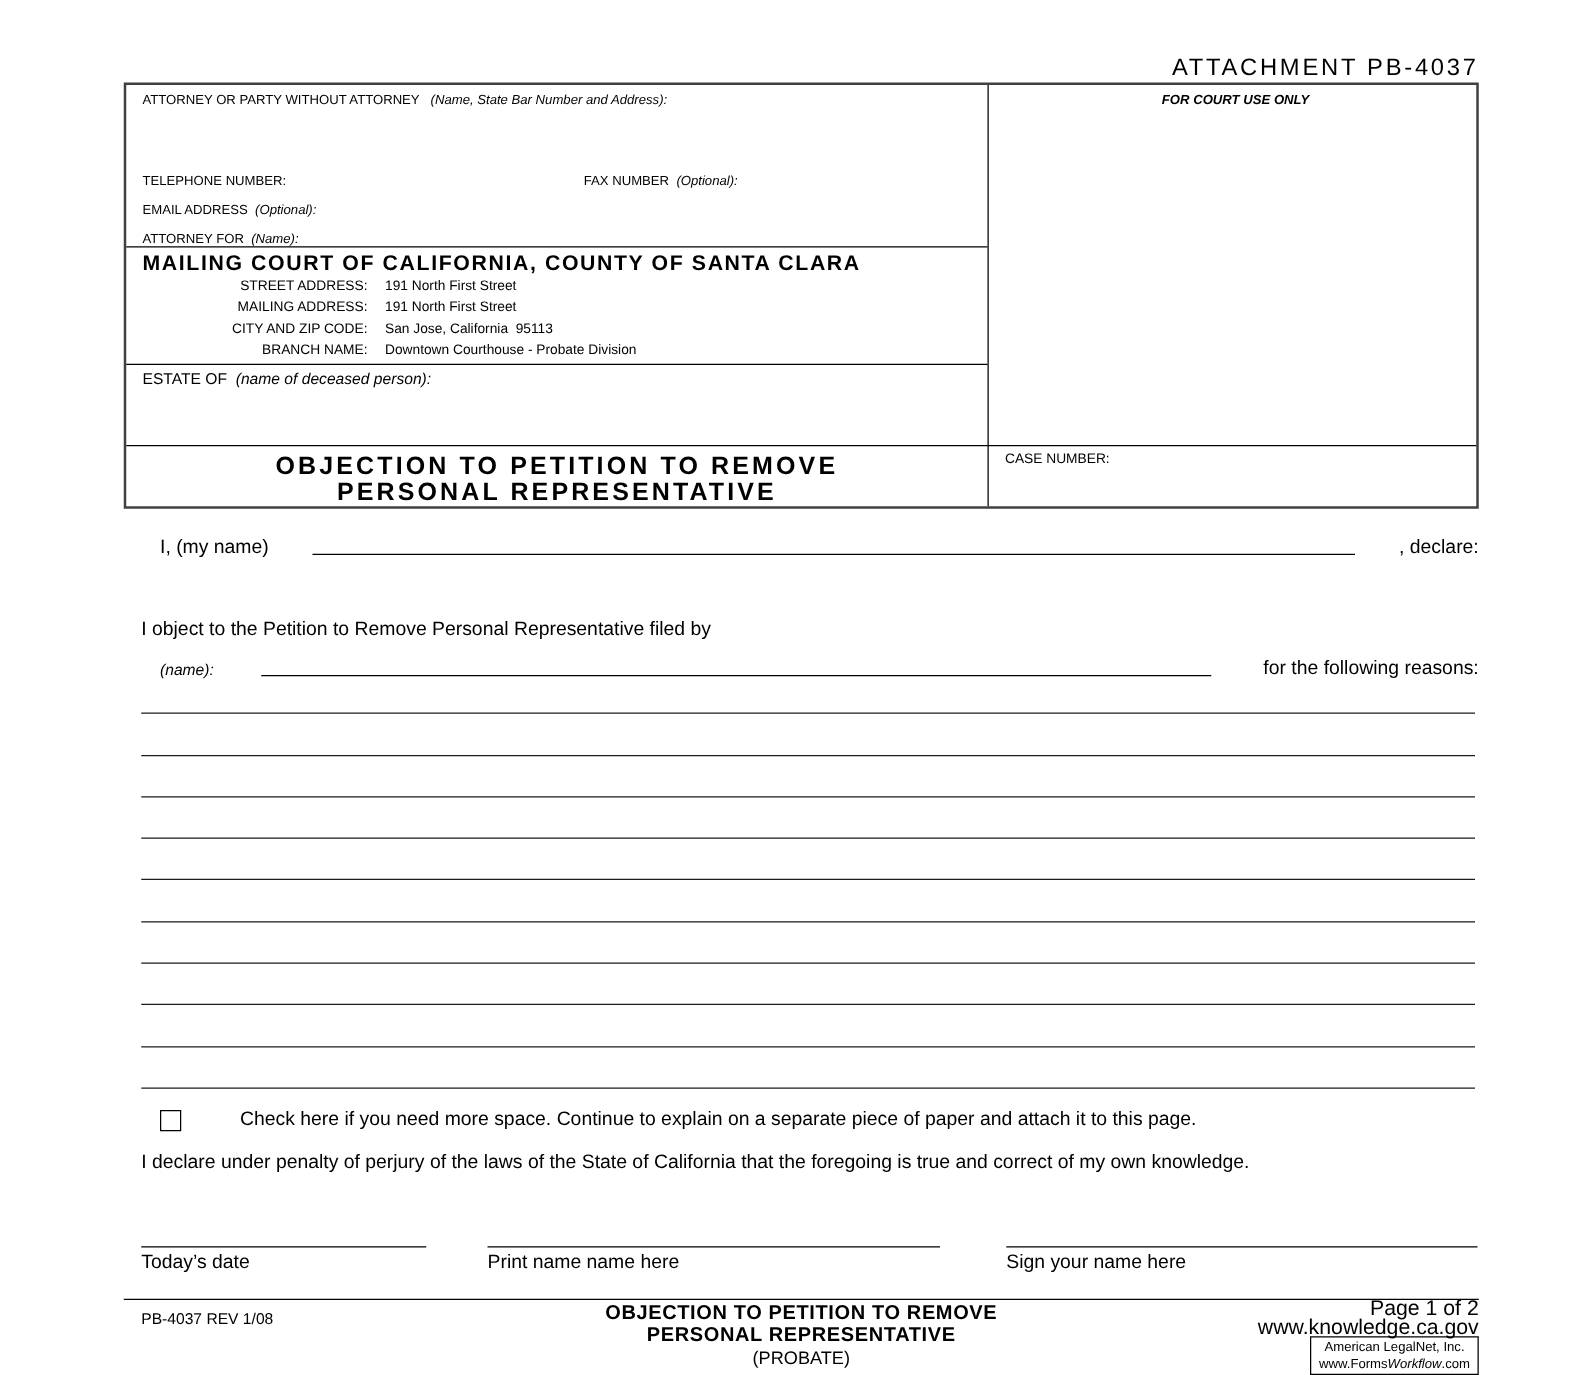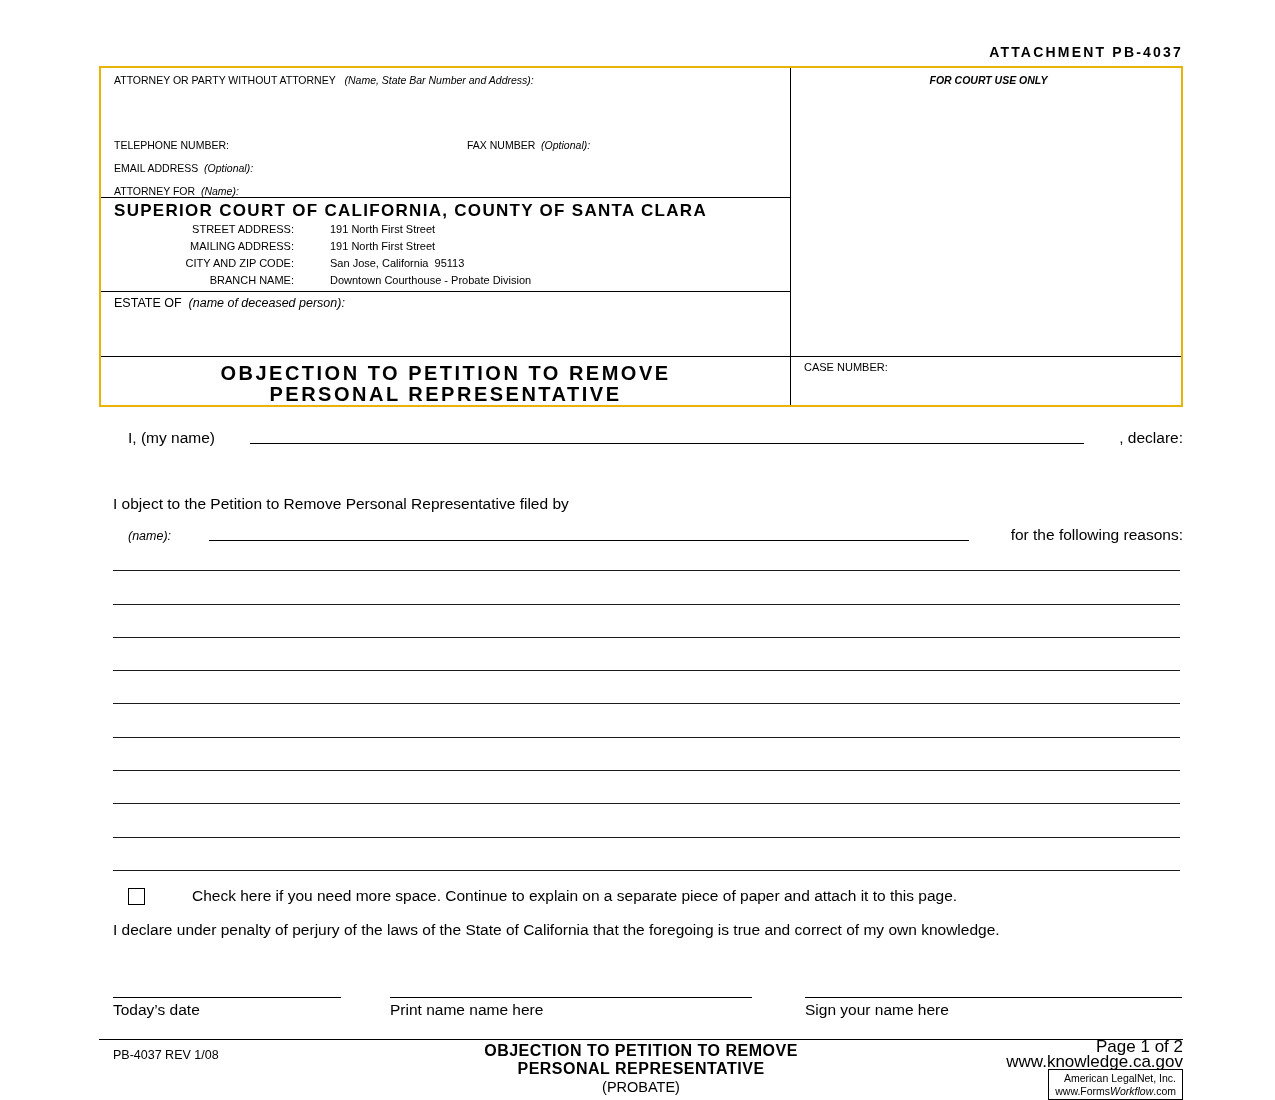--- a/index.html
+++ b/index.html
@@ -4,42 +4,42 @@
 <style>
   html,body { margin:0; padding:0; background:#e8e8e8; }
   .page {
     position:relative; width:1275px; height:1100px; background:#ffffff;
     font-family:"Liberation Sans", sans-serif; color:#000;
     margin:0 auto; overflow:hidden;
   }
   .abs { position:absolute; }
 
   
-  .attachment { right:92px; top:44px; font-size:14px; font-weight:bold; letter-spacing:2.2px;text-align:center; }
-
-  
-  .formbox { left:99px; top:66px; width:1084px; height:341px; border:2px solid #eab308; box-sizing:border-box; }
+  .attachment { right:92px; top:44px; font-size:19px; font-weight:normal; letter-spacing:2.2px;text-align:center; }
+
+  
+  .formbox { left:99px; top:66px; width:1084px; height:341px; border:2px solid #404040; box-sizing:border-box; }
   .vdiv  { left:689px; top:0; height:100%; border-left:1.5px solid #000; width:0; }
   .hdiv1 { left:0; top:129px; width:689px; border-top:1.2px solid #000; height:0; }
   .hdiv2 { left:0; top:223px; width:689px; border-top:1.2px solid #000; height:0; }
   .hdiv3 { left:0; top:288px; width:100%; border-top:1.5px solid #000; height:0; }
 
   .smallcap { font-size:10.5px; }
   .hint { font-style:italic; }
   .atty-label { left:13px; top:6px; }
   .tel  { left:13px;  top:71px; }
   .fax  { left:366px; top:71px; }
   .email{ left:13px;  top:94px; }
   .attyfor { left:13px; top:117px; }
 
   .courtname { left:13px; top:133px; font-size:17px; font-weight:bold; letter-spacing:1.3px; white-space:nowrap; }
   .courtrows { left:13px; top:155px; font-size:11px; }
   .courtrow  { height:17px; white-space:nowrap; }
   .courtrow .clabel { display:inline-block; width:180px; text-align:right; }
-  .courtrow .cvalue { margin-left:36px; white-space:pre; }
+  .courtrow .cvalue { margin-left:14px; white-space:pre; }
 
   .estate { left:13px; top:228px; font-size:12.5px; }
 
   .captitle { left:0; top:295px; width:689px; text-align:center; font-size:20px; font-weight:bold; letter-spacing:2.5px; line-height:21px; }
 
   .courtuse { left:691px; top:6px; width:393px; text-align:center; font-size:10.5px; font-weight:bold; font-style:italic; }
   .casenum  { left:703px; top:293px; font-size:11px; }
 
   
   .bodyrow { left:128px; right:92px; display:flex; align-items:flex-end; font-size:15.5px;gap:32px; }
@@ -72,21 +72,21 @@
   .sig2 { left:390px; width:362px; }
   .sig3 { left:805px; width:377px; }
 
   
   .footsep { left:99px; width:1084px; top:1039px; border-top:1.3px solid #000; height:0; }
   .footleft { left:113px; top:1048px; font-size:12.5px; }
   .footcenter { left:99px; width:1084px; top:1042px; text-align:center; }
   .footcenter .ft { font-size:16px; font-weight:bold; line-height:18px; letter-spacing:0.5px; }
   .footcenter .fp { font-size:14.5px; line-height:19px; }
   .footright { right:92px; top:1040px; text-align:right; font-size:17px; line-height:14.5px; }
-  .legalnet { right:92px; top:1069px; border:1.2px solid #000; padding:2px 6px; font-size:10.5px; line-height:12.5px; text-align:right; }
+  .legalnet { right:92px; top:1069px; border:1.2px solid #000; padding:2px 6px; font-size:10.5px; line-height:12.5px; text-align:center; }
 </style>
 </head>
 <body>
 
 <div class="page">
 
   <div class="abs attachment">ATTACHMENT PB-4037</div>
 
   <div class="abs formbox">
     <div class="abs vdiv"></div>
@@ -106,21 +106,21 @@
     </div>
     <div class="abs smallcap email">
       <span>EMAIL ADDRESS</span>&nbsp;
       <span class="hint">(Optional):</span>
     </div>
     <div class="abs smallcap attyfor">
       <span>ATTORNEY FOR</span>&nbsp;
       <span class="hint">(Name):</span>
     </div>
 
-    <div class="abs courtname">SUPERIOR COURT OF CALIFORNIA, COUNTY OF SANTA CLARA</div>
+    <div class="abs courtname">MAILING COURT OF CALIFORNIA, COUNTY OF SANTA CLARA</div>
 
     <div class="abs courtrows">
       <div class="courtrow">
         <span class="clabel">STREET ADDRESS:</span><span class="cvalue">191 North First Street</span>
       </div>
       <div class="courtrow">
         <span class="clabel">MAILING ADDRESS:</span><span class="cvalue">191 North First Street</span>
       </div>
       <div class="courtrow">
         <span class="clabel">CITY AND ZIP CODE:</span><span class="cvalue">San Jose, California  95113</span>

